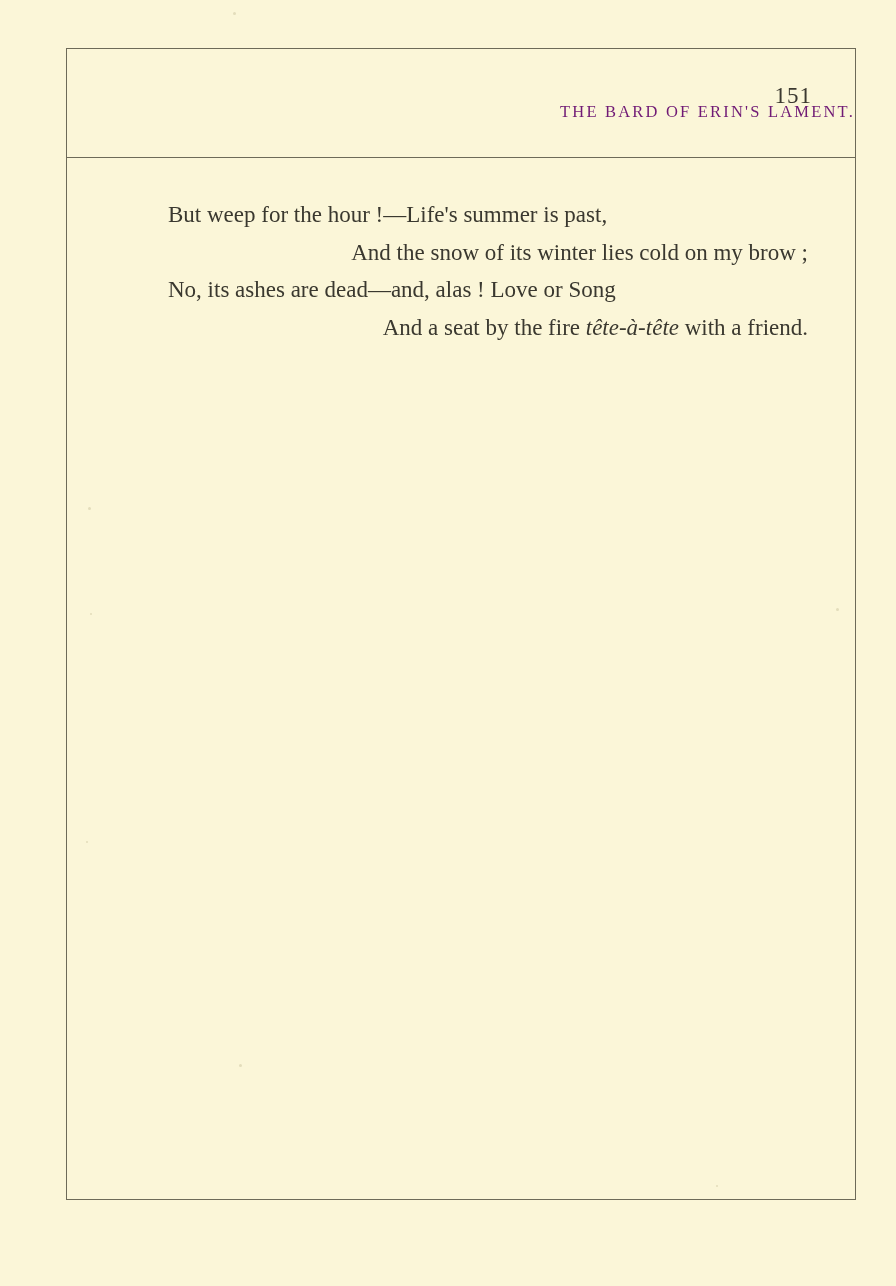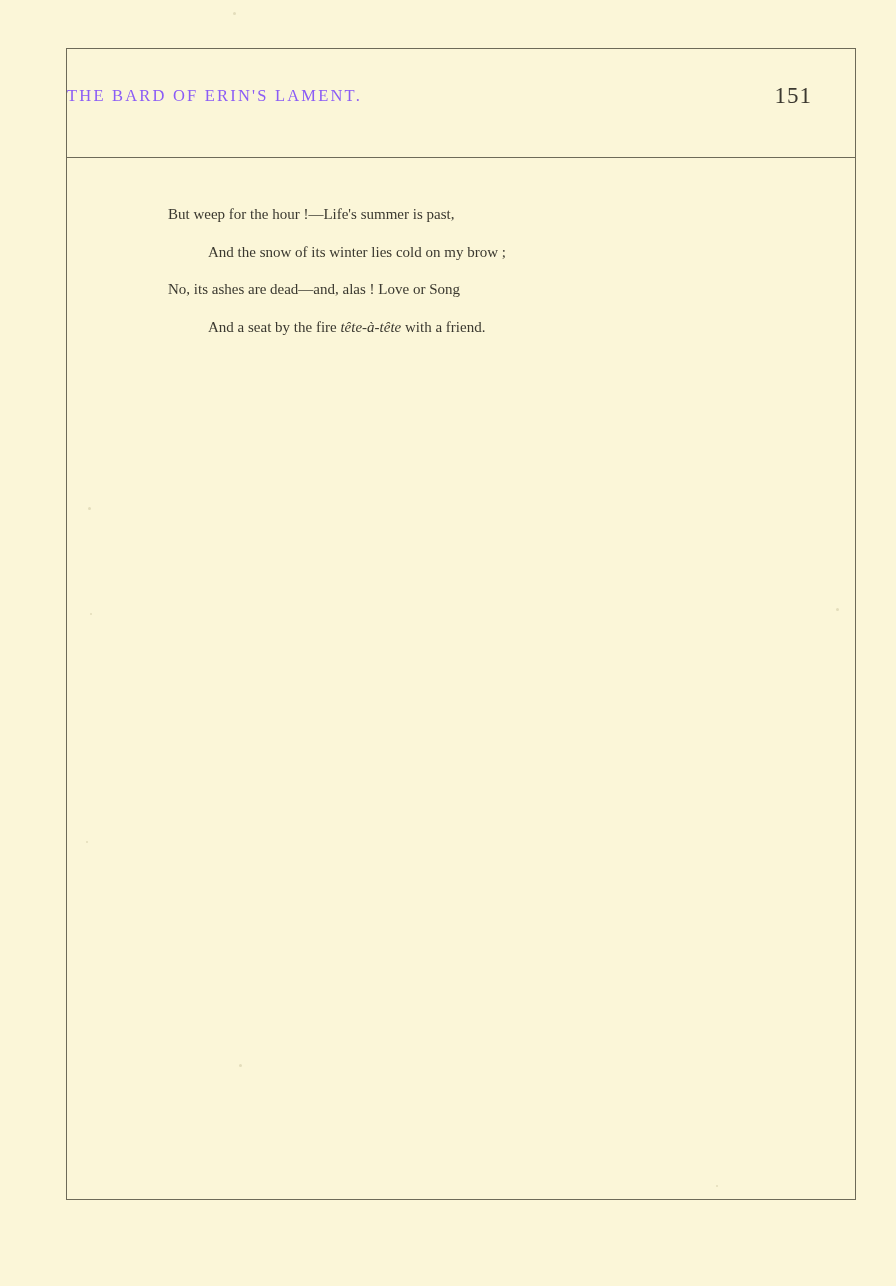--- a/index.html
+++ b/index.html
@@ -33,28 +33,28 @@
     left: 67px;
     top: 157px;
     width: 788px;
     height: 0;
     border-top: 1px solid #6d6a58;
   }
 
   .running-head {
     position: absolute;
     left: 67px;
-    top: 86px;
+    top: 102px;
     width: 788px;
-    text-align: left;
+    text-align: right;
     font-size: 16.5px;
     letter-spacing: 2.2px;
     font-variant: small-caps;
     text-transform: uppercase;
-    color: #8b5cf6;
+    color: #701a75;
   }
   .running-head .rh-text {
     display: inline-block;
   }
 
   .page-number {
     position: absolute;
     right: 84px;
     top: 83px;
     font-size: 23px;
@@ -62,30 +62,31 @@
     color: #3b382f;
     margin-left: 28px;
   }
 
   
   .poem {
     position: absolute;
     left: 168px;
     top: 196px;
     width: 640px;
-    font-size: 15px;
+    font-size: 23px;
     line-height: 37.5px;
     color: #3a382f;
     white-space: nowrap;
   }
   .poem .line {
     display: block;
   }
   .poem .indent {
     padding-left: 40px;
+    text-align: right;
   }
   .poem i {
     font-style: italic;
   }
 
   
   .speckle {
     position: absolute;
     background: #cfc8a4;
     border-radius: 50%;

